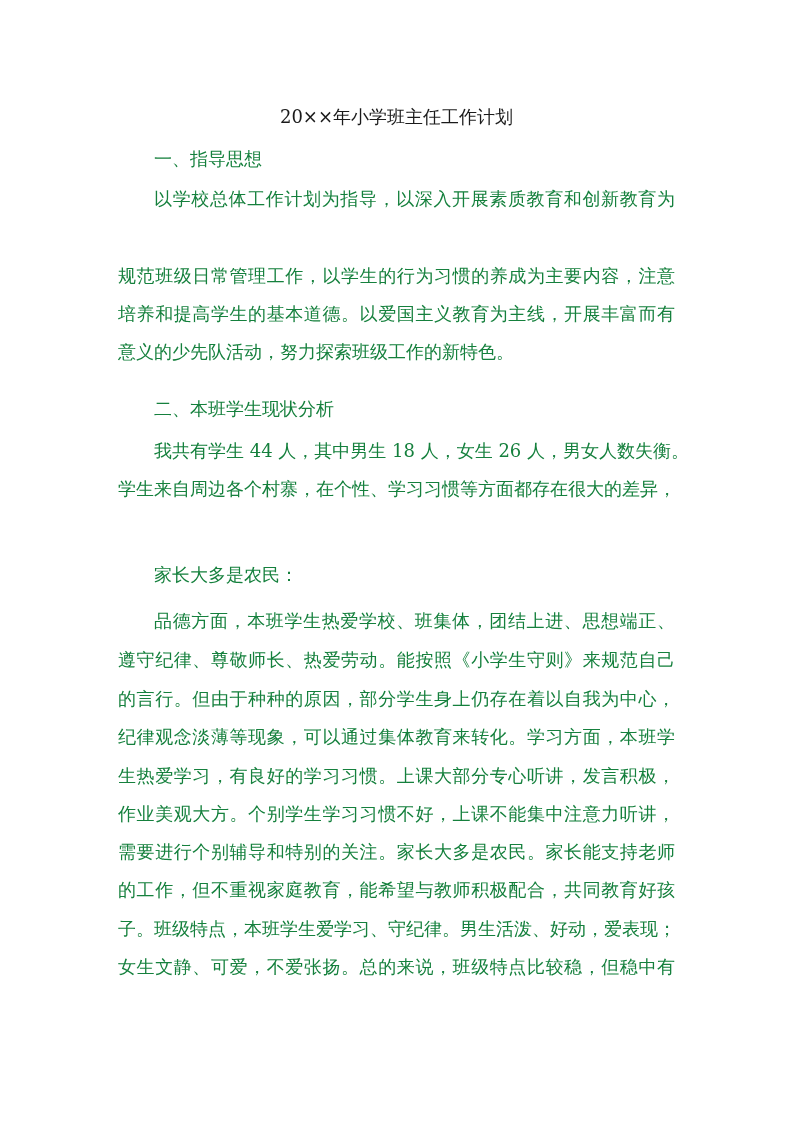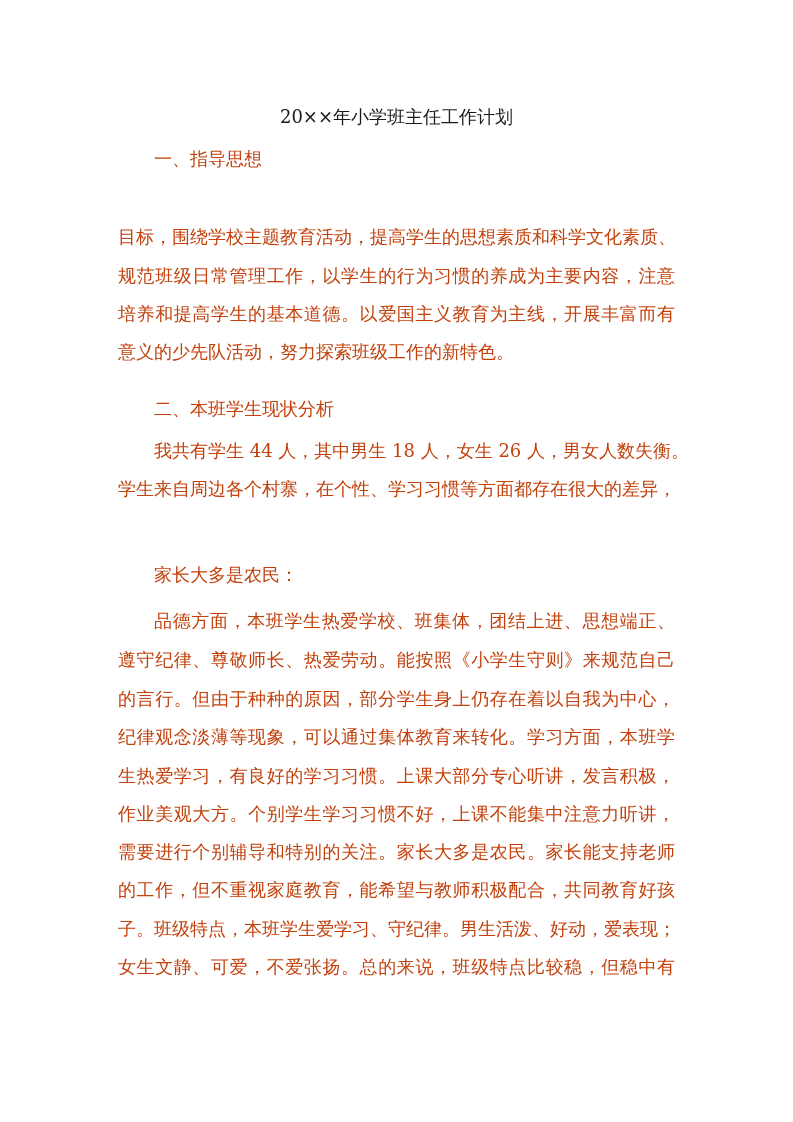--- a/index.html
+++ b/index.html
@@ -6,21 +6,21 @@
   body { width: 793px; height: 1122px; position: relative; overflow: hidden; }
   .page { position: absolute; left: 0; top: 0; width: 793px; height: 1122px; background: #ffffff; }
   .line {
     position: absolute;
     left: 118px;
     width: 557px;
     height: 24px;
     font-family: "DejaVu Serif", "Liberation Serif", serif;
     font-size: 18px;
     line-height: 24px;
-    color: #c2410c;
+    color: #15803d;
     white-space: nowrap;
     text-align: justify;
     text-align-last: justify;
   }
   .line.indent { left: 154px; width: 521px; }
   .line.last { text-align-last: left; }
   .title {
     position: absolute;
     left: 0; width: 793px; top: 105px;
     text-align: center;
@@ -30,21 +30,21 @@
 </style>
 </head>
 <body>
 
 <div class="page">
 
   <div class="title">20××年小学班主任工作计划</div>
 
   <div class="line indent last" style="top:147px">一、指导思想</div>
 
-  <div class="line" style="top:225px">目标，围绕学校主题教育活动，提高学生的思想素质和科学文化素质、</div>
+  <div class="line indent" style="top:187px">以学校总体工作计划为指导，以深入开展素质教育和创新教育为</div>
   <div class="line" style="top:264px">规范班级日常管理工作，以学生的行为习惯的养成为主要内容，注意</div>
   <div class="line" style="top:302px">培养和提高学生的基本道德。以爱国主义教育为主线，开展丰富而有</div>
   <div class="line last" style="top:340px">意义的少先队活动，努力探索班级工作的新特色。</div>
 
   <div class="line indent last" style="top:397px">二、本班学生现状分析</div>
 
   <div class="line indent" style="top:439px">我共有学生 44 人，其中男生 18 人，女生 26 人，男女人数失衡。</div>
   <div class="line" style="top:477px">学生来自周边各个村寨，在个性、学习习惯等方面都存在很大的差异，</div>
 
   <div class="line indent last" style="top:563px">家长大多是农民：</div>

